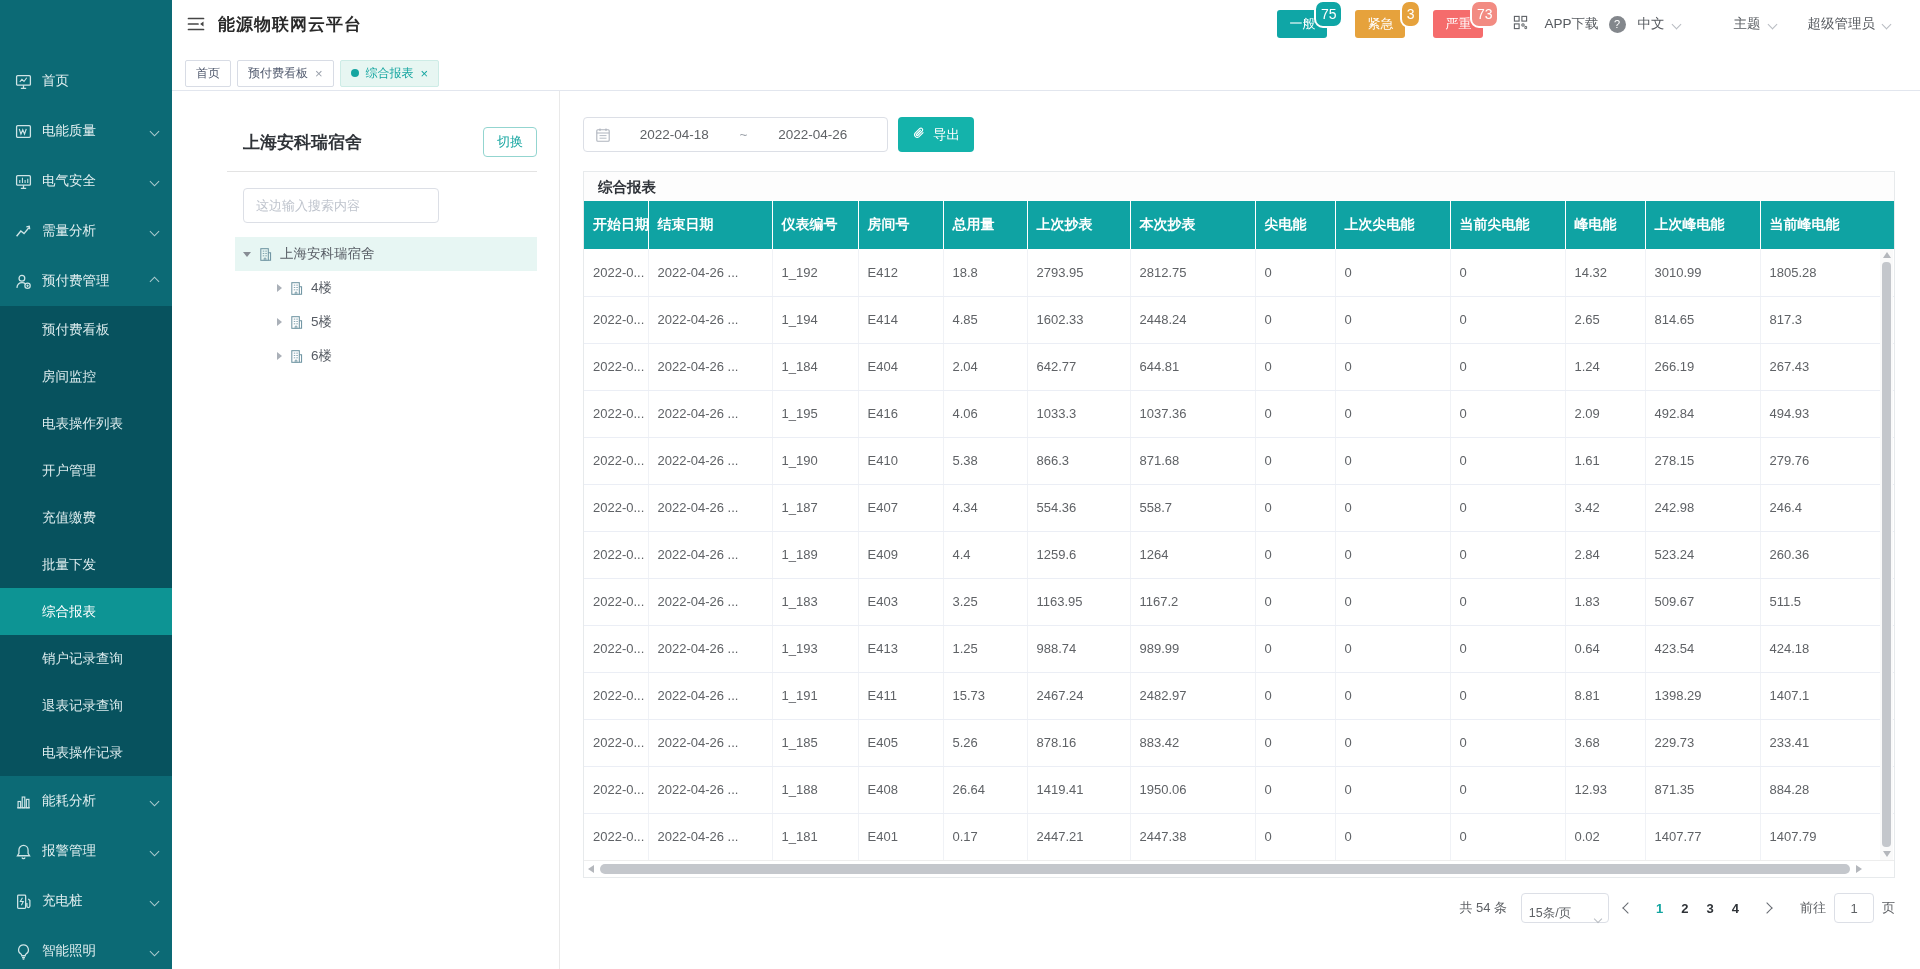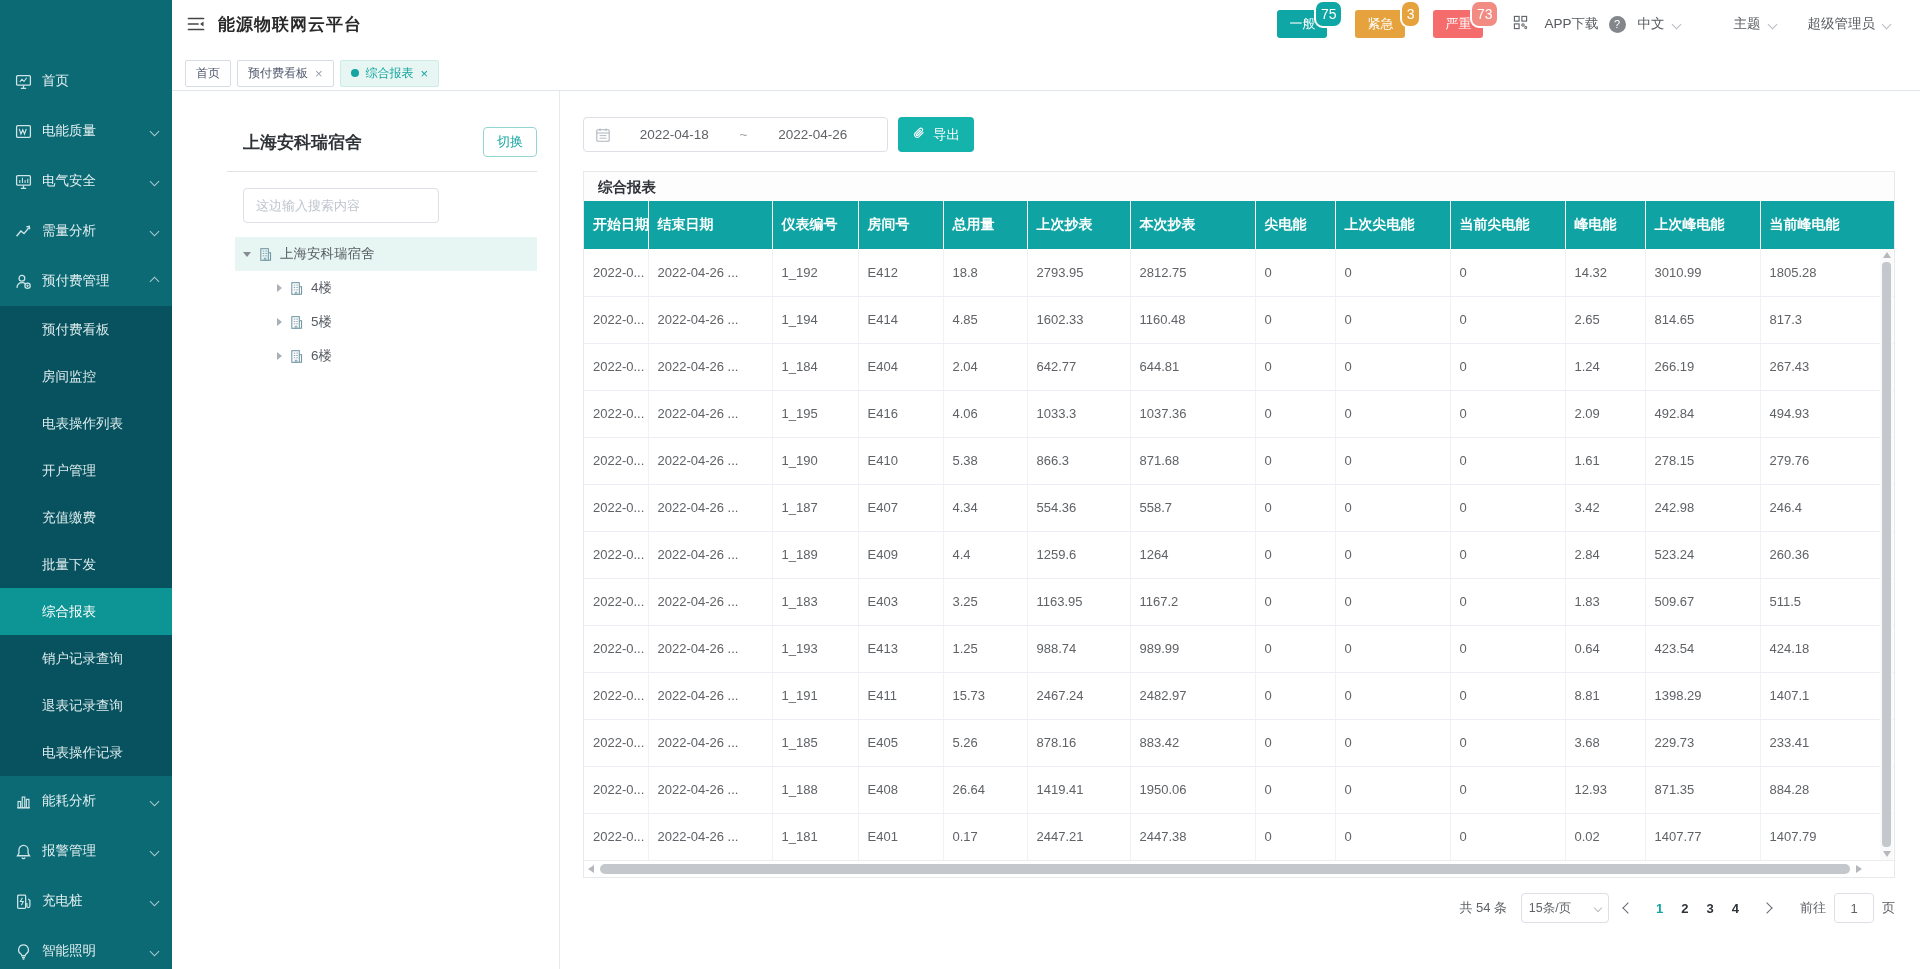--- a/index.html
+++ b/index.html
@@ -76,21 +76,21 @@
 .tri-up-s{width:0;height:0;border-bottom:6px solid #b4b7bc;border-left:4px solid transparent;border-right:4px solid transparent;margin:2px 0}
 .tri-down-s{width:0;height:0;border-top:6px solid #b4b7bc;border-left:4px solid transparent;border-right:4px solid transparent;margin:2px 0}
 .vthumb{width:9px;flex:1;background:#c4c7cc;border-radius:4px;margin:2px 0}
 .hscroll{height:17px;border-top:1px solid #ededed;display:flex;align-items:center;padding:0 4px;background:#fff;cursor:pointer}
 .tri-left-s{width:0;height:0;border-right:6px solid #b4b7bc;border-top:4px solid transparent;border-bottom:4px solid transparent}
 .tri-right-s{width:0;height:0;border-left:6px solid #b4b7bc;border-top:4px solid transparent;border-bottom:4px solid transparent}
 .hthumb{height:10px;background:#c4c7cc;border-radius:5px;flex:1;margin:0 6px;max-width:96%}
 
 .pagination{margin-top:15px;display:flex;align-items:center;justify-content:flex-end;font-size:13px;color:#5f6266}
 .page-total{margin-right:14px}
-.page-size-select{width:88px;height:30px;border:1px solid #dcdfe6;border-radius:4px;display:flex;align-items:center;justify-content:center;gap:24px;font-size:12.5px;color:#5f6266;cursor:pointer;background:#fff}
+.page-size-select{width:88px;height:30px;border:1px solid #dcdfe6;border-radius:4px;display:flex;align-items:flex-end;justify-content:center;gap:24px;font-size:12.5px;color:#5f6266;cursor:pointer;background:#fff}
 .page-size-select .chev{color:#b8bcc2;width:6px;height:6px}
 .page-arrow{margin:0 12px;color:#676b72;cursor:pointer;display:inline-flex;padding:3px}
 .page-arrow .chev{width:8px;height:8px}
 .page-arrow .chev.left{transform:rotate(135deg)}
 .page-arrow .chev.right{transform:rotate(-45deg)}
 .page-num{margin:0 9px;font-weight:bold;color:#2f3338;cursor:pointer}
 .page-num.active{color:#14a5a0}
 .goto{margin-left:14px;display:flex;align-items:center;gap:8px}
 .goto input{width:40px;height:30px;border:1px solid #dcdfe6;border-radius:4px;text-align:center;font-size:13px;color:#5f6266;outline:none}
 </style>
@@ -411,21 +411,21 @@
                   <td>3010.99</td>
                   <td>1805.28</td>
                 </tr>
                 <tr>
                   <td>2022-0...</td>
                   <td>2022-04-26 ...</td>
                   <td>1_194</td>
                   <td>E414</td>
                   <td>4.85</td>
                   <td>1602.33</td>
-                  <td>1160.48</td>
+                  <td>2448.24</td>
                   <td>0</td>
                   <td>0</td>
                   <td>0</td>
                   <td>2.65</td>
                   <td>814.65</td>
                   <td>817.3</td>
                 </tr>
                 <tr>
                   <td>2022-0...</td>
                   <td>2022-04-26 ...</td>

